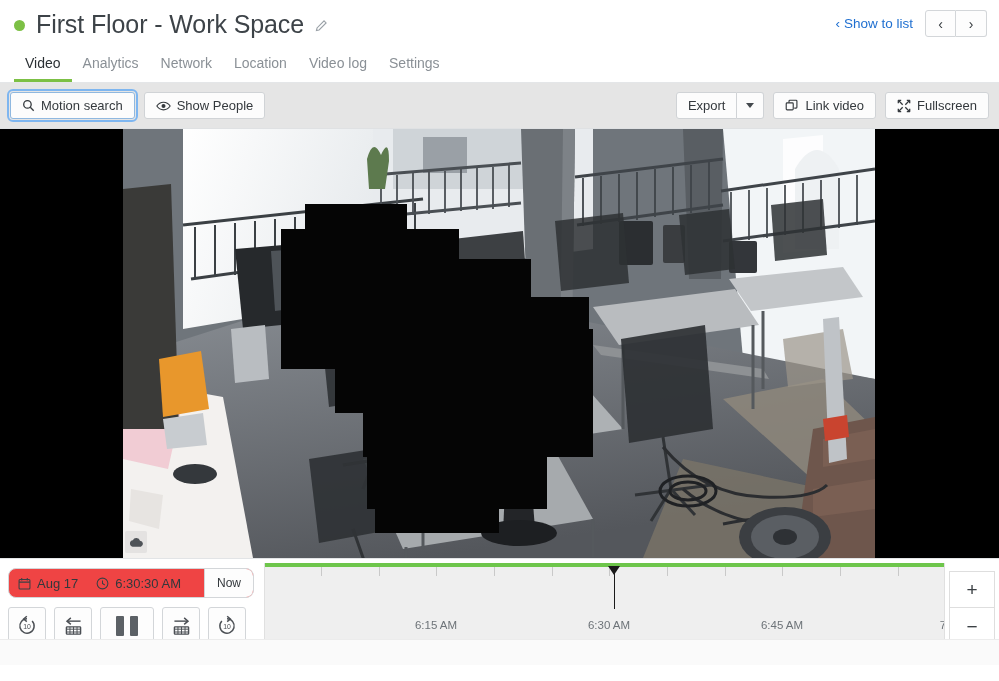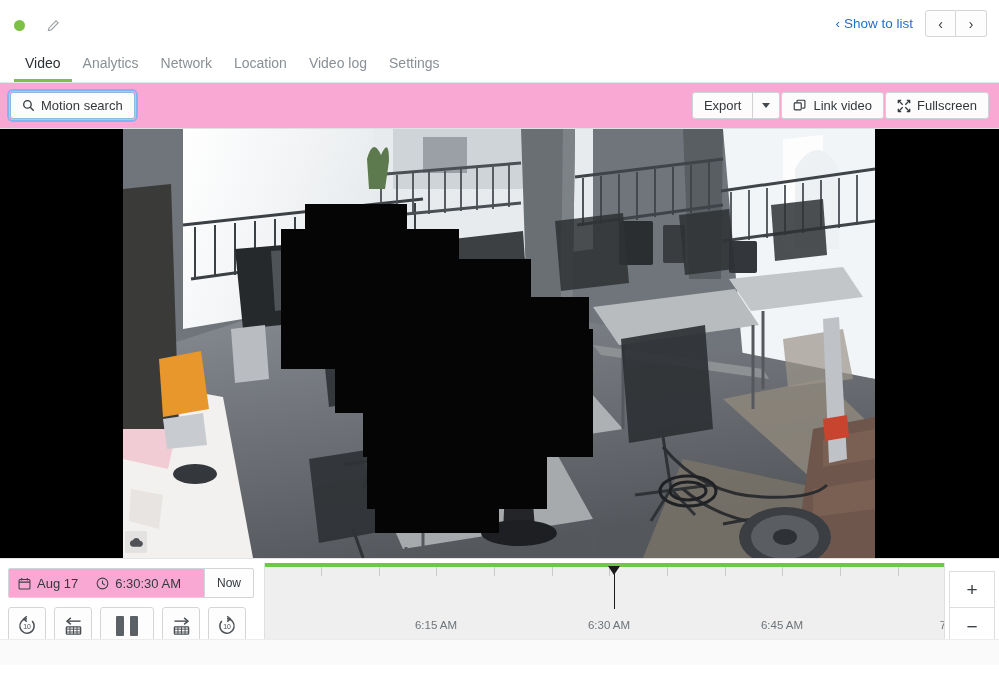--- a/index.html
+++ b/index.html
@@ -91,31 +91,31 @@
   }
   .tab.active {
     color: #2b3034;
     font-weight: normal;
     border-bottom-color: #7cc045;
   }
 
   
   .toolbar {
     height: 46px;
-    background: #f9a8d4;
+    background: #e5e5e5;
     border-bottom: 1px solid #dfe1e3;
     display: flex;
     align-items: center;
     padding: 0 10px;
     position: relative;
   }
   .toolbar-left { display: flex; align-items: center; gap: 9px; }
   .toolbar-right {
     position: absolute; right: 10px;
-    display: flex; align-items: center; gap: 1px;
+    display: flex; align-items: center; gap: 9px;
   }
   .btn {
     height: 27px;
     padding: 0 11px;
     border: 1px solid #d0d3d6;
     border-radius: 3px;
     background: #fcfcfc;
     color: #34393d;
     font-size: 13px;
     font-family: "Liberation Sans", sans-serif;
@@ -176,22 +176,22 @@
   }
   .transport {
     width: 260px;
     padding: 9px 8px 0 8px;
     flex: 0 0 auto;
   }
   .time-row {
     display: flex;
     height: 30px;
     border: 1px solid #d3d6d9;
-    border-radius: 2px;
-    background: #f9a8d4;
+    border-radius: 8px;
+    background: #ef4444;
     overflow: hidden;
     width: 246px;
   }
   .time-field {
     flex: 1;
     display: flex;
     align-items: center;
     gap: 6px;
     padding: 0 9px;
     font-size: 13px;
@@ -327,20 +327,21 @@
     background: #fafafa;
     border-top: 1px solid #ececec;
   }
   svg { display: block; }
 </style>
 </head>
 <body>
 
 <div class="header">
   <span class="status-dot"></span>
+  <span class="page-title">First Floor - Work Space</span>
   <span class="edit-pencil">
     <svg width="14" height="14" viewBox="0 0 16 16" fill="none" stroke="#9aa1a7" stroke-width="1.3">
       <path d="M11.5 2.2l2.3 2.3-8 8-3 0.7 0.7-3z"></path>
     </svg>
   </span>
   <div class="header-right">
     <a class="back-link" href="#">
       <span>‹</span>
       <span>Show to list</span>
     </a>
@@ -363,20 +364,29 @@
 <div class="toolbar">
   <div class="toolbar-left">
     <button class="btn focused">
       <span>
         <svg width="13" height="13" viewBox="0 0 16 16" fill="none" stroke="#34393d" stroke-width="1.6">
           <circle cx="6.7" cy="6.7" r="4.6"></circle>
             <path d="M10.2 10.2L14.4 14.4"></path>
         </svg>
       </span>
       <span>Motion search</span>
+    </button>
+    <button class="btn">
+      <span>
+        <svg width="15" height="12" viewBox="0 0 18 12" fill="none" stroke="#34393d" stroke-width="1.3">
+          <path d="M1 6s3-4.6 8-4.6S17 6 17 6s-3 4.6-8 4.6S1 6 1 6z"></path>
+          <circle cx="9" cy="6" r="2.4" fill="#34393d" stroke="none"></circle>
+        </svg>
+      </span>
+      <span>Show People</span>
     </button>
   </div>
 
   <div class="toolbar-right">
     <div class="split">
       <button class="btn">Export</button>
       <button class="btn caret-btn">
         <span class="caret"></span>
       </button>
     </div>

